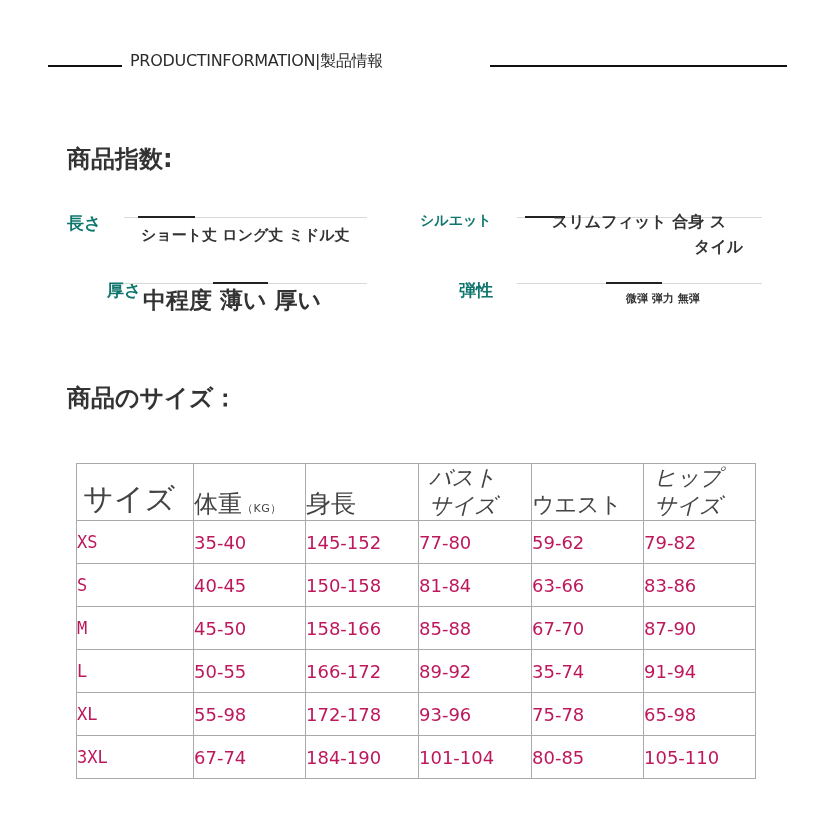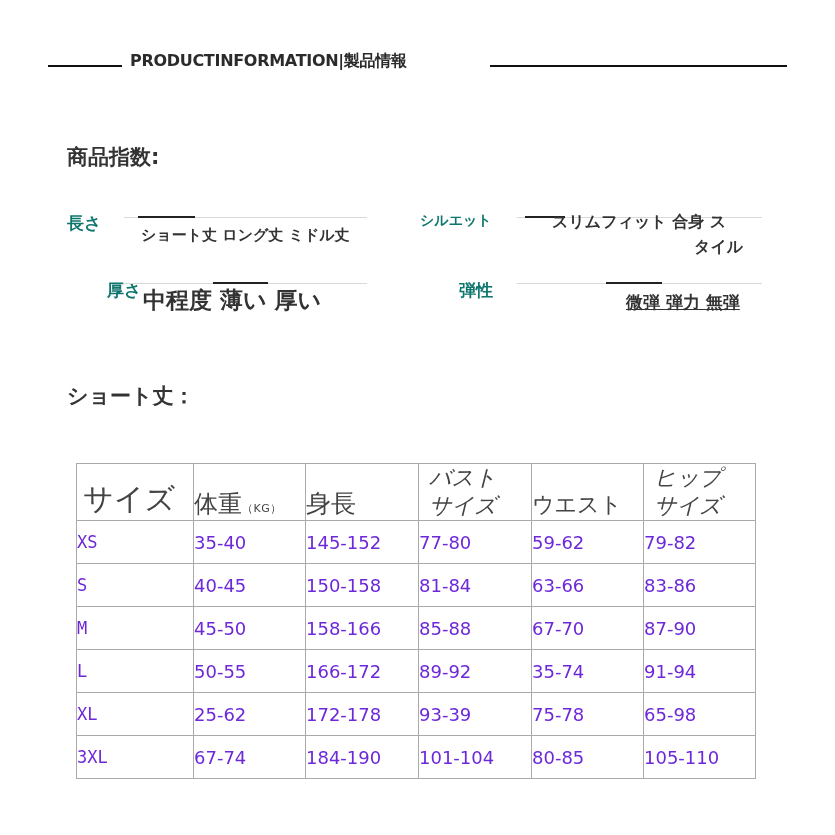--- a/index.html
+++ b/index.html
@@ -6,26 +6,26 @@
   body {
     width: 835px; height: 835px; position: relative; overflow: hidden;
     font-family: "DejaVu Sans", "Liberation Sans", sans-serif;
     color: #333333;
   }
 
   
   .banner-line { position: absolute; height: 2px; background: #111111; top: 65px; }
   .banner-title {
     position: absolute; top: 51px; left: 130px;
-    font-size: 16px; font-weight: bold; color: #2b2b2b; letter-spacing: -0.3px;
+    font-size: 16px; font-weight: normal; color: #2b2b2b; letter-spacing: -0.3px;
     white-space: nowrap;
   }
 
   
-  .section-heading { position: absolute; font-size: 21px; font-weight: bold; color: #333333; white-space: nowrap; }
+  .section-heading { position: absolute; font-size: 24px; font-weight: bold; color: #333333; white-space: nowrap; }
 
   
   .idx-label { position: absolute; font-size: 17px; font-weight: bold; color: #0f766e; white-space: nowrap; }
   .idx-label.small { font-size: 14px; }
   .track { position: absolute; height: 1px; background: #d9d9d9; }
   .marker { position: absolute; height: 2px; background: #222222; }
   .idx-options { position: absolute; font-weight: bold; color: #333333; white-space: nowrap; }
 
   
   table.size-table {
@@ -34,21 +34,21 @@
     width: 679px;
   }
   table.size-table td, table.size-table th {
     border: 1.5px solid #aaaaaa; text-align: left; padding: 0;
     color: #444444;
   }
   table.size-table th { height: 43px; font-weight: normal; vertical-align: bottom; }
   table.size-table td {
     height: 42px;
     font-family: "DejaVu Sans", "Liberation Sans", sans-serif;
-    font-size: 18px; color: #6d28d9;
+    font-size: 18px; color: #be185d;
   }
   .h-size { font-size: 30px; font-weight: bold; color: #3a3a3a; text-align: left !important; padding-left: 6px !important; }
   .h-weight { font-size: 24px; color: #444444; }
   .h-weight .unit { font-size: 11px; letter-spacing: 0.5px; }
   .h-height { font-size: 25px; font-weight: bold; color: #3a3a3a; }
   .h-two { font-size: 22px; font-weight: bold; color: #3a3a3a; line-height: 28px; text-align: left !important; padding-left: 10px !important; font-style: italic; }
   .h-two span { display: block; }
   .h-waist { font-size: 22px; font-weight: bold; color: #3a3a3a; }
   .col-size { font-family: "DejaVu Sans Mono", "Liberation Mono", monospace !important; font-size: 17px !important; }
 </style>
@@ -73,23 +73,23 @@
 <div class="idx-options" style="left:694px; top:237px; font-size:16px;">タイル</div>
 
 <div class="idx-label" style="left:67px; top:279px;margin-left:40px;">厚さ</div>
 <div class="track" style="left:124px; top:283px; width:243px;"></div>
 <div class="marker" style="left:213px; top:282px; width:55px; height:1.5px;"></div>
 <div class="idx-options" style="left:143px; top:285px; font-size:23px;">中程度 薄い 厚い</div>
 
 <div class="idx-label" style="left:459px; top:279px;">弾性</div>
 <div class="track" style="left:517px; top:283px; width:245px;"></div>
 <div class="marker" style="left:606px; top:282px; width:56px;"></div>
-<div class="idx-options" style="left:626px; top:291px; font-size:17px;text-decoration:underline;">微弾 弾力 無弾</div>
+<div class="idx-options" style="left:626px; top:291px; font-size:11px;">微弾 弾力 無弾</div>
 
-<div class="section-heading" style="left:67px; top:382px;">ショート丈：</div>
+<div class="section-heading" style="left:67px; top:382px;">商品のサイズ：</div>
 
 <table class="size-table">
   <colgroup>
     <col style="width:117px">
       <col style="width:112px">
       <col style="width:113px">
     <col style="width:113px">
       <col style="width:112px">
       <col style="width:112px">
   </colgroup>
@@ -137,23 +137,23 @@
     <tr>
       <td class="col-size">L</td>
       <td>50-55</td>
       <td>166-172</td>
       <td>89-92</td>
       <td>35-74</td>
       <td>91-94</td>
     </tr>
     <tr>
       <td class="col-size">XL</td>
-      <td>25-62</td>
+      <td>55-98</td>
       <td>172-178</td>
-      <td>93-39</td>
+      <td>93-96</td>
       <td>75-78</td>
       <td>65-98</td>
     </tr>
     <tr>
       <td class="col-size">3XL</td>
       <td>67-74</td>
       <td>184-190</td>
       <td>101-104</td>
       <td>80-85</td>
       <td>105-110</td>

